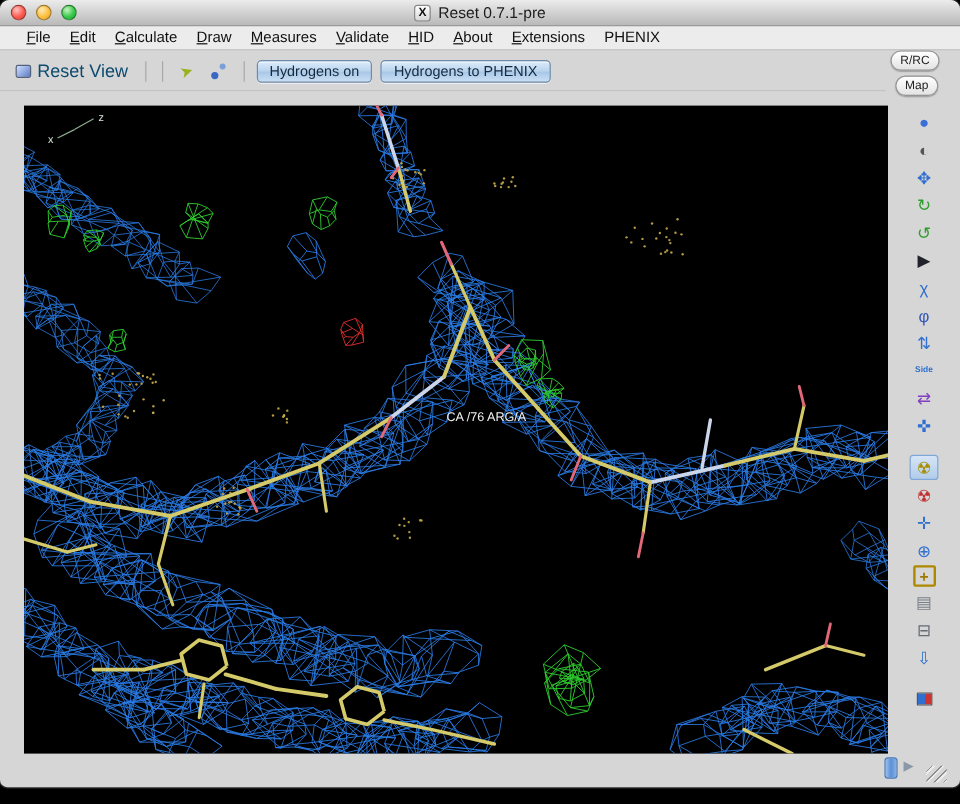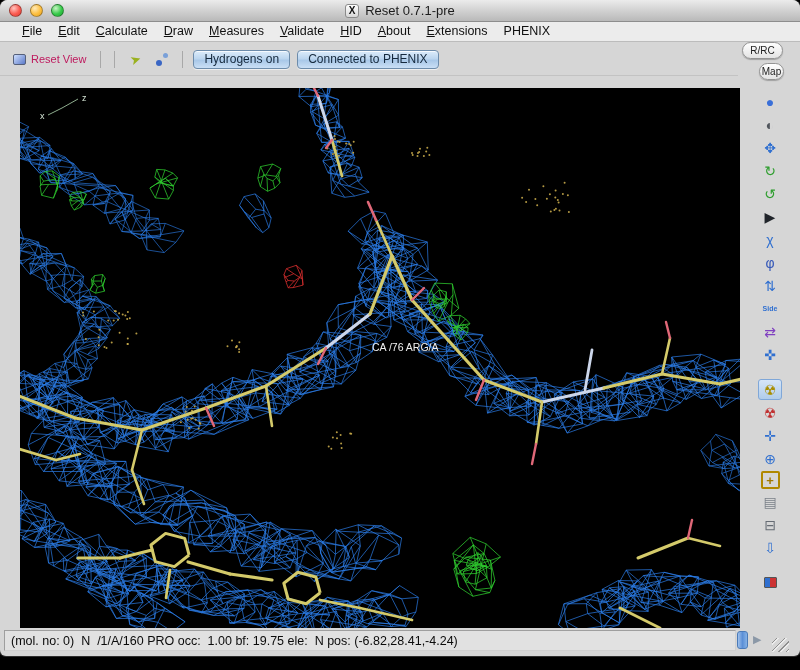--- a/index.html
+++ b/index.html
@@ -19,42 +19,42 @@
   .x11-badge{width:14px;height:14px;border:1px solid #8a8a8a;border-radius:3px;
              background:linear-gradient(#ffffff,#d7d7d7);font-weight:bold;font-size:10px;color:#111;
              display:flex;align-items:center;justify-content:center}
   
   .menubar{position:absolute;left:0;top:22px;width:100%;height:20px;background:#ececec;
            border-bottom:1px solid #bcbcbc;display:flex;align-items:flex-end;padding-left:14px}
   .menu-item{font-size:12.5px;color:#101010;padding:0 8px;line-height:19px;white-space:nowrap}
   
   .toolbar{position:absolute;left:0;top:43px;width:738px;height:33px;display:flex;align-items:center;
            gap:7px;padding-left:9px;border-bottom:1px solid #c3c3c3}
-  .tb-btn{display:flex;align-items:center;gap:5px;font-size:11px;color:#be185d;padding:2px 4px}
+  .tb-btn{display:flex;align-items:center;gap:5px;font-size:15px;color:#0c4a6e;padding:2px 4px}
   .tb-sep{width:1px;height:17px;background:#a8a8a8;margin:0 3px}
   .icon-reset-view{width:13px;height:11px;border:1px solid #55607a;border-radius:2px;
                    background:linear-gradient(135deg,#cfe0ff,#5b79c8)}
   .icon-display-manager{width:13px;height:11px;border:1px solid #667;
                    background:repeating-linear-gradient(180deg,#fff 0 2px,#9ab 2px 3px)}
   .tb-icon-btn{display:flex;align-items:center;justify-content:center;width:20px;height:20px}
   .icon-goto-atom{color:#9ab11f;font-size:13px;transform:rotate(-18deg);line-height:1}
   .icon-atom-pair{position:relative;width:13px;height:13px}
   .icon-atom-pair::before{content:"";position:absolute;left:0;top:7px;width:6px;height:6px;border-radius:50%;background:#3a66c4}
   .icon-atom-pair::after{content:"";position:absolute;right:1px;top:0;width:5px;height:5px;border-radius:50%;background:#7aa0d8}
   .aqua-toggle{height:19px;padding:0 10px;border:1px solid #6d8cab;border-radius:4px;
         background:linear-gradient(#dcecfb,#bcd6ef 45%,#a9c8e8 55%,#cadff5);
         font-size:12px;color:#15293d;display:flex;align-items:center;white-space:nowrap;
         box-shadow:inset 0 1px 0 rgba(255,255,255,.75),0 1px 0 rgba(255,255,255,.6)}
   
   .right-rail{position:absolute;left:740px;top:40px;width:60px;height:592px}
   .pill{position:absolute;height:17px;border:1px solid #949494;border-radius:9px;
         background:linear-gradient(#ffffff,#e3e3e3);font-size:10px;color:#222;
         display:flex;align-items:center;justify-content:center;box-shadow:0 1px 1px rgba(0,0,0,.25)}
   .pill.rrc{left:2px;top:2px;width:41px}
-  .pill.map{left:19px;top:23px;width:25px}
+  .pill.map{left:6px;top:23px;width:36px}
   .tools{position:absolute;left:9px;top:50px;width:42px;display:flex;flex-direction:column;align-items:center}
   .tool-btn{width:24px;height:21px;display:flex;align-items:center;justify-content:center;
             border-radius:3px;margin:1px 0}
   .tool-btn .glyph{font-size:14px;line-height:1}
   .tool-btn.small .glyph{font-size:7px;font-weight:bold}
   .tool-btn.active{border:1px solid #7fa7d8;background:linear-gradient(#d6e5f7,#b0ccea)}
   .tool-btn.boxed{border:2px solid #b08800;width:19px;height:18px;border-radius:2px}
   .tool-btn.boxed .glyph{font-size:13px;font-weight:bold}
   .tool-btn.gap{margin-top:13px}
   .duo{width:13px;height:11px;border:1px solid #555;border-radius:1px;
@@ -111,21 +111,21 @@
     <div class="tb-sep"></div>
     <div class="tb-sep"></div>
     <div class="tb-icon-btn">
       <span class="icon-goto-atom">➤</span>
     </div>
     <div class="tb-icon-btn">
       <span class="icon-atom-pair"></span>
     </div>
     <div class="tb-sep"></div>
     <div class="aqua-toggle">Hydrogens on</div>
-    <div class="aqua-toggle">Connected to PHENIX</div>
+    <div class="aqua-toggle">Hydrogens to PHENIX</div>
   </div>
 
   <div class="right-rail">
     <div class="pill rrc">R/RC</div>
     <div class="pill map">Map</div>
     <div class="tools">
         <div class="tool-btn">
           <span class="glyph" style="color: rgb(58, 111, 216);">●</span>
         </div>
         <div class="tool-btn">
@@ -376,20 +376,17 @@
           <line x1="42" y1="20" x2="28" y2="27" stroke="#8fae8f" stroke-width="1"></line>
           <line x1="42" y1="20" x2="58" y2="11" stroke="#8fae8f" stroke-width="1"></line>
           <text x="20" y="31" fill="#d8e8d8" font-size="9">x</text>
           <text x="62" y="13" fill="#d8e8d8" font-size="9">z</text>
         </g>
         <text x="352" y="263" fill="#f0f0f0" font-size="10.5">CA /76 ARG/A</text>
       </g>
     </svg>
   </div>
 
-  <div class="statusbar">
-    <span class="status-text">(mol. no: 0)  N  /1/A/160 PRO occ:  1.00 bf: 19.75 ele:  N pos: (-6.82,28.41,-4.24)</span>
-  </div>
   <div class="scroll-thumb"></div>
   <div class="corner-play">▶</div>
   <div class="resize-grip"></div>
 
 </div>
 
 </body></html>

